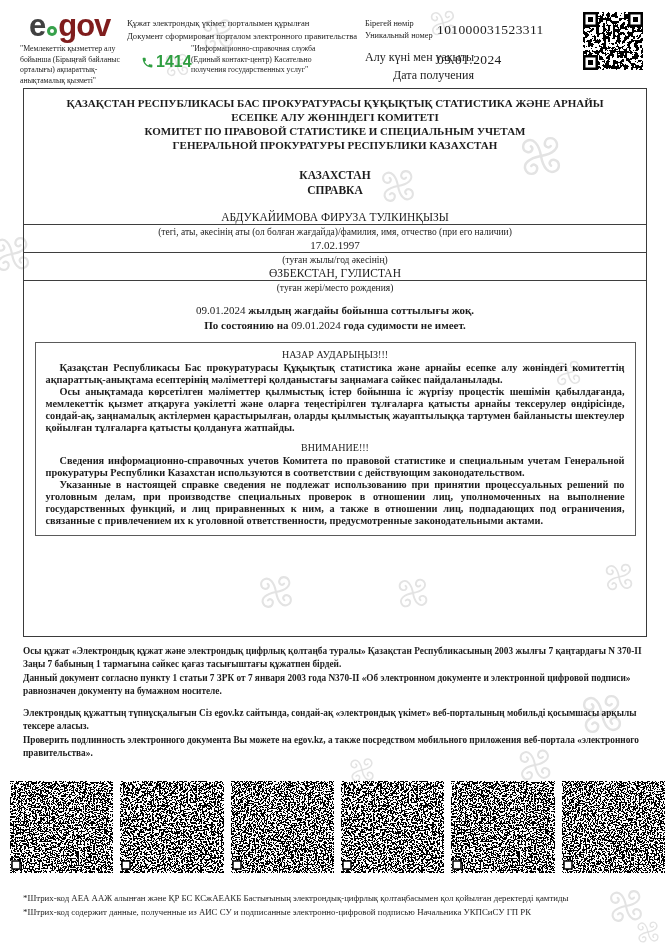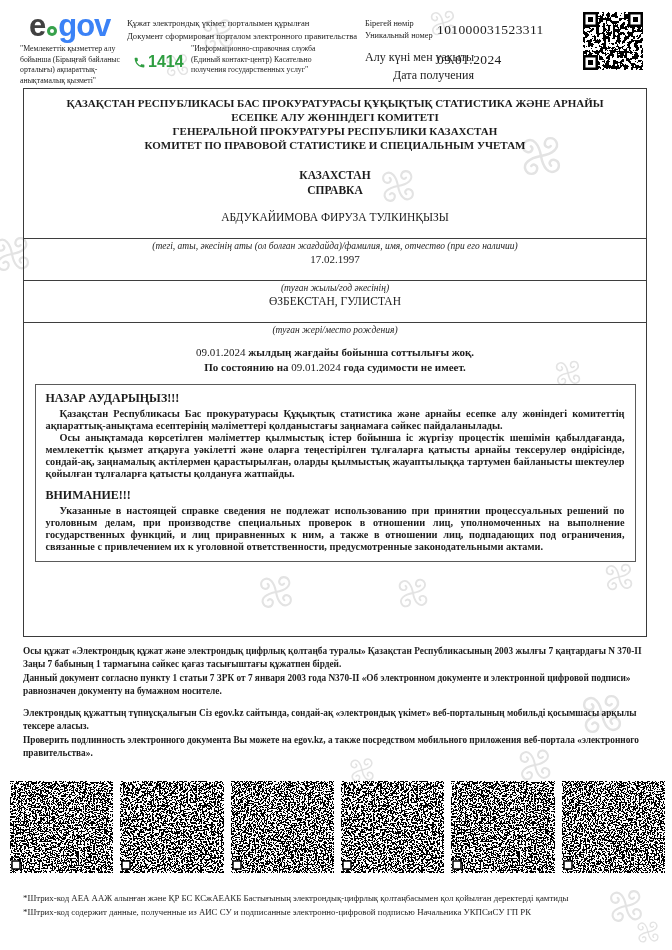--- a/index.html
+++ b/index.html
@@ -10,45 +10,45 @@
   .orn{position:absolute;z-index:0;}
   
   .hdr{position:absolute;z-index:2;}
   .logo{left:29px;top:8px;font-family:"Liberation Sans",sans-serif;font-weight:bold;
         font-size:31px;letter-spacing:-1px;display:flex;align-items:center;}
   .logo-e{color:#414141;}
   .logo-dot{display:inline-block;width:10px;height:10px;background:#37a14b;border-radius:50%;
             margin:10px 1px 0 2px;position:relative;}
   .logo-dot::after{content:"";position:absolute;left:3px;top:3px;width:4px;height:4px;
             background:#fff;border-radius:50%;}
-  .logo-gov{color:#3b82f6;}
+  .logo-gov{color:#7f1d1d;}
   .portal{left:127px;top:17px;width:238px;font-size:8.6px;line-height:1.55;white-space:nowrap;}
   .contact-kk{left:20px;top:44px;width:118px;font-size:7.8px;line-height:1.35;}
-  .phone{left:133px;top:53px;display:flex;align-items:center;gap:2px;
+  .phone{left:141px;top:53px;display:flex;align-items:center;gap:2px;
          font-family:"Liberation Sans",sans-serif;font-weight:bold;font-size:16px;color:#2f9e41;}
   .contact-ru{left:191px;top:44px;width:152px;font-size:7.8px;line-height:1.35;}
   .meta-l1{left:365px;top:18px;font-size:8.3px;line-height:1.5;}
   .meta-v1{left:437px;top:22px;font-size:13.5px;letter-spacing:.4px;}
   .meta-l2{left:365px;top:48px;font-size:12px;line-height:1.5;text-align:right;}
   .meta-v2{left:437px;top:52px;font-size:13.5px;letter-spacing:.4px;}
   .qr{left:582px;top:11px;}
   
   .frame{position:absolute;z-index:1;left:23px;top:88px;width:624px;height:549px;
          border:1.5px solid #3a3a3a;box-sizing:border-box;text-align:center;}
   .title{margin-top:8px;font-weight:bold;font-size:11px;line-height:1.27;padding:0 28px;}
   .doc-title{margin-top:15px;font-weight:bold;font-size:11.5px;line-height:1.3;}
-  .u-row{margin-top:0;border-bottom:1px solid #3e3e3e;padding-bottom:15px;font-size:11.5px;}
+  .u-row{margin-top:0;border-bottom:1px solid #3e3e3e;padding-bottom:1px;font-size:11.5px;}
   .name-row{margin-top:13px;}
-  .cap{font-size:9.5px;padding:2px 0 2px;font-style:italic;}
+  .cap{font-size:9.5px;padding:2px 0 2px;}
   .val{font-size:11px;}
   .status1{margin-top:9px;font-size:11px;}
   .status2{margin-top:3px;font-size:11px;}
   .att-box{margin:11px auto 0;width:601px;box-sizing:border-box;border:1.5px solid #5a5a5a;
            padding:5px 10px 8px;text-align:left;background:transparent;}
-  .att-head{text-align:left;font-weight:bold;font-size:12px;margin:1px 0 2px;}
+  .att-head{text-align:center;font-weight:normal;font-size:10px;margin:1px 0 2px;}
   .att-head.ru{margin-top:7px;}
   .att-p{margin:0;font-weight:bold;font-size:10.3px;line-height:1.18;
          text-align:justify;text-indent:14px;}
   
   .legal{position:absolute;z-index:1;left:23px;top:645px;width:636px;font-size:9.3px;
          line-height:1.35;text-align:left;}
   .legal p{margin:0 0 2px 0;font-weight:bold;}
   .legal p.gap{margin-top:10px;}
   
   .codes{position:absolute;z-index:1;left:10px;top:781px;width:655px;height:92px;
@@ -210,22 +210,22 @@
         <rect x="51" y="6" width="5" height="5" fill="#000"></rect>
       <rect x="1" y="44" width="15" height="15" fill="#000"></rect>
         <rect x="3.5" y="46.5" width="10" height="10" fill="#fff"></rect>
         <rect x="6" y="49" width="5" height="5" fill="#000"></rect>
     </g>
   </svg>
 
   <div class="frame">
     <div class="title">
       <div>ҚАЗАҚСТАН РЕСПУБЛИКАСЫ БАС ПРОКУРАТУРАСЫ ҚҰҚЫҚТЫҚ СТАТИСТИКА ЖӘНЕ АРНАЙЫ ЕСЕПКЕ АЛУ ЖӨНІНДЕГІ КОМИТЕТІ</div>
+      <div>КОМИТЕТ ПО ПРАВОВОЙ СТАТИСТИКЕ И СПЕЦИАЛЬНЫМ УЧЕТАМ</div>
       <div>ГЕНЕРАЛЬНОЙ ПРОКУРАТУРЫ РЕСПУБЛИКИ КАЗАХСТАН</div>
-      <div>КОМИТЕТ ПО ПРАВОВОЙ СТАТИСТИКЕ И СПЕЦИАЛЬНЫМ УЧЕТАМ</div>
     </div>
 
     <div class="doc-title">
       <div>КАЗАХСТАН</div>
       <div>СПРАВКА</div>
     </div>
 
     <div class="u-row name-row">АБДУКАЙИМОВА ФИРУЗА ТУЛКИНҚЫЗЫ</div>
     <div class="cap">(тегі, аты, әкесінің аты (ол болған жағдайда)/фамилия, имя, отчество (при его наличии)</div>
 
@@ -243,20 +243,21 @@
       <b>По состоянию на</b>
       <span>09.01.2024</span>
       <b>года судимости не имеет.</b>
     </div>
 
     <div class="att-box">
       <div class="att-head">НАЗАР АУДАРЫҢЫЗ!!!</div>
       <p class="att-p">Қазақстан Республикасы Бас прокуратурасы Құқықтық статистика және арнайы есепке алу жөніндегі комитеттің ақпараттық-анықтама есептерінің мәліметтері қолданыстағы заңнамаға сәйкес пайдаланылады.</p>
       <p class="att-p">Осы анықтамада көрсетілген мәліметтер қылмыстық істер бойынша іс жүргізу процестік шешімін қабылдағанда, мемлекеттік қызмет атқаруға уәкілетті және оларға теңестірілген тұлғаларға қатысты арнайы тексерулер өндірісінде, сондай-ақ, заңнамалық актілермен қарастырылған, оларды қылмыстық жауаптылыққа тартумен байланысты шектеулер қойылған тұлғаларға қатысты қолдануға жатпайды.</p>
       <div class="att-head ru">ВНИМАНИЕ!!!</div>
+      <p class="att-p">Сведения информационно-справочных учетов Комитета по правовой статистике и специальным учетам Генеральной прокуратуры Республики Казахстан используются в соответствии с действующим законодательством.</p>
       <p class="att-p">Указанные в настоящей справке сведения не подлежат использованию при принятии процессуальных решений по уголовным делам, при производстве специальных проверок в отношении лиц, уполномоченных на выполнение государственных функций, и лиц приравненных к ним, а также в отношении лиц, подпадающих под ограничения, связанные с привлечением их к уголовной ответственности, предусмотренные законодательными актами.</p>
     </div>
   </div>
 
   <div class="legal">
     <p>Осы құжат «Электрондық құжат және электрондық цифрлық қолтаңба туралы» Қазақстан Республикасының 2003 жылғы 7 қаңтардағы N 370-II Заңы 7 бабының 1 тармағына сәйкес қағаз тасығыштағы құжатпен бірдей.</p>
     <p>Данный документ согласно пункту 1 статьи 7 ЗРК от  7 января 2003 года N370-II «Об электронном документе и электронной цифровой подписи» равнозначен документу на бумажном носителе.</p>
     <p class="gap">Электрондық құжаттың түпнұсқалығын Сіз egov.kz сайтында, сондай-ақ «электрондық үкімет» веб-порталының мобильді қосымшасы арқылы тексере аласыз.</p>
     <p>Проверить подлинность электронного документа Вы можете на egov.kz, а также посредством мобильного приложения веб-портала «электронного правительства».</p>
   </div>

